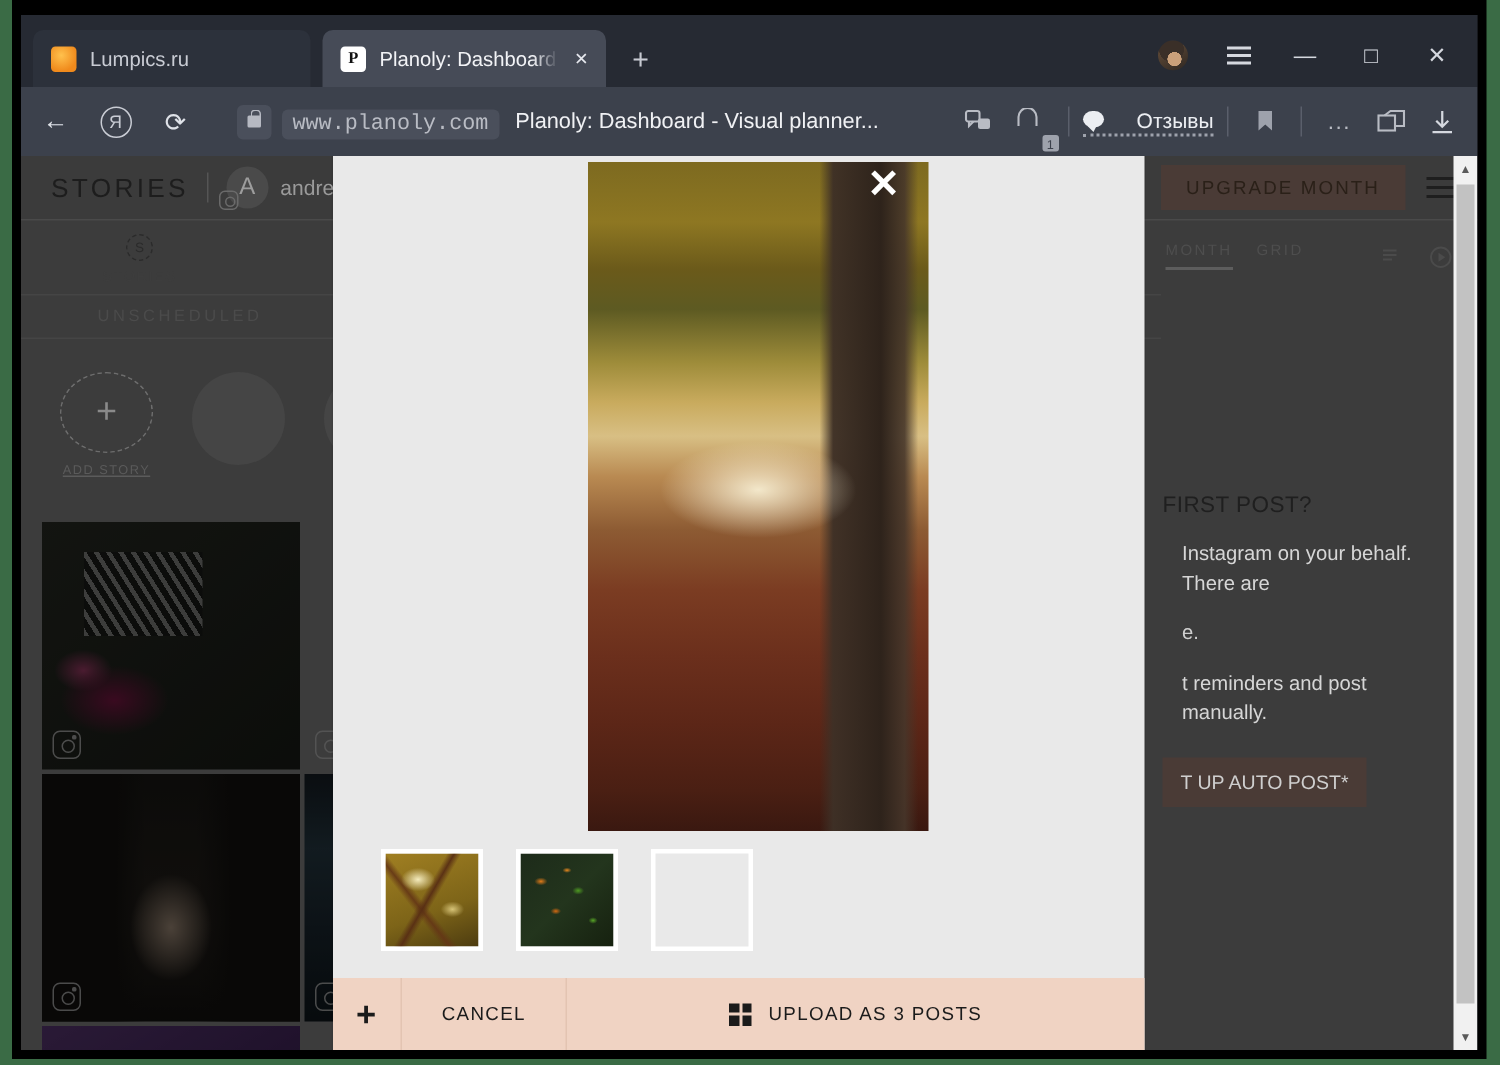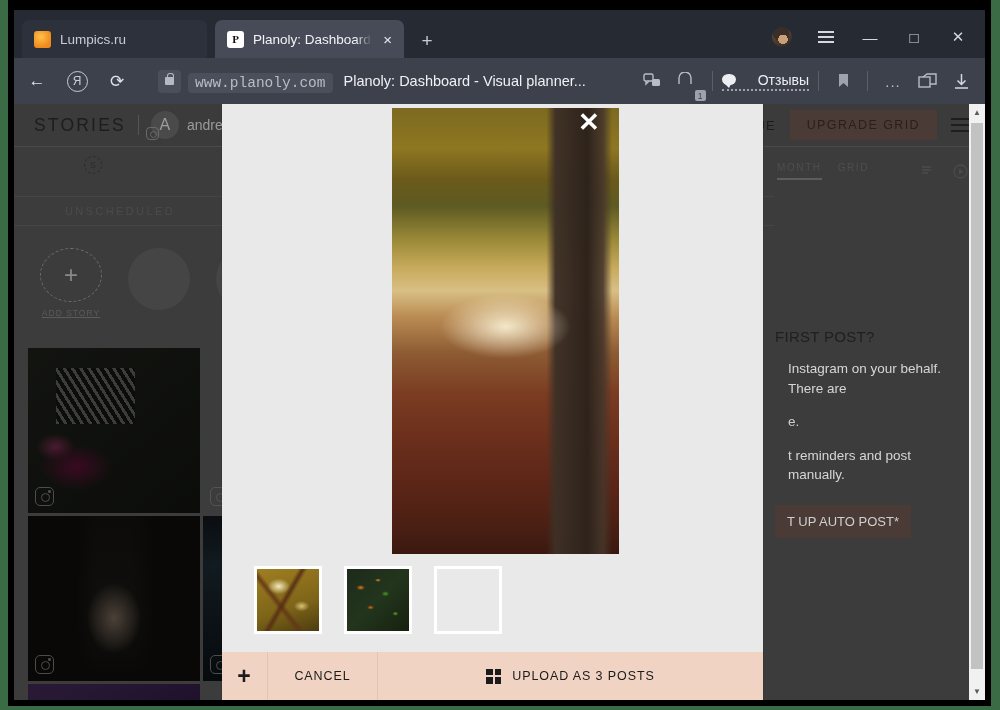--- a/index.html
+++ b/index.html
@@ -381,21 +381,21 @@
         <span class="brand-sep"></span>
         <div class="acct">
           <span class="acct-av">
             <span class="ig-dot"></span>
             <span>A</span>
           </span>
           <span class="acct-name">andre</span>
         </div>
         <div class="head-right">
           <span class="continue-lbl">CONTINUE</span>
-          <span class="upgrade-btn">UPGRADE GRID</span>
+          <span class="upgrade-btn">UPGRADE MONTH</span>
           <span class="burger">
               <i></i>
               <i></i>
               <i></i>
             </span>
         </div>
       </div>
 
       <div class="planner">
         <div class="tools">

